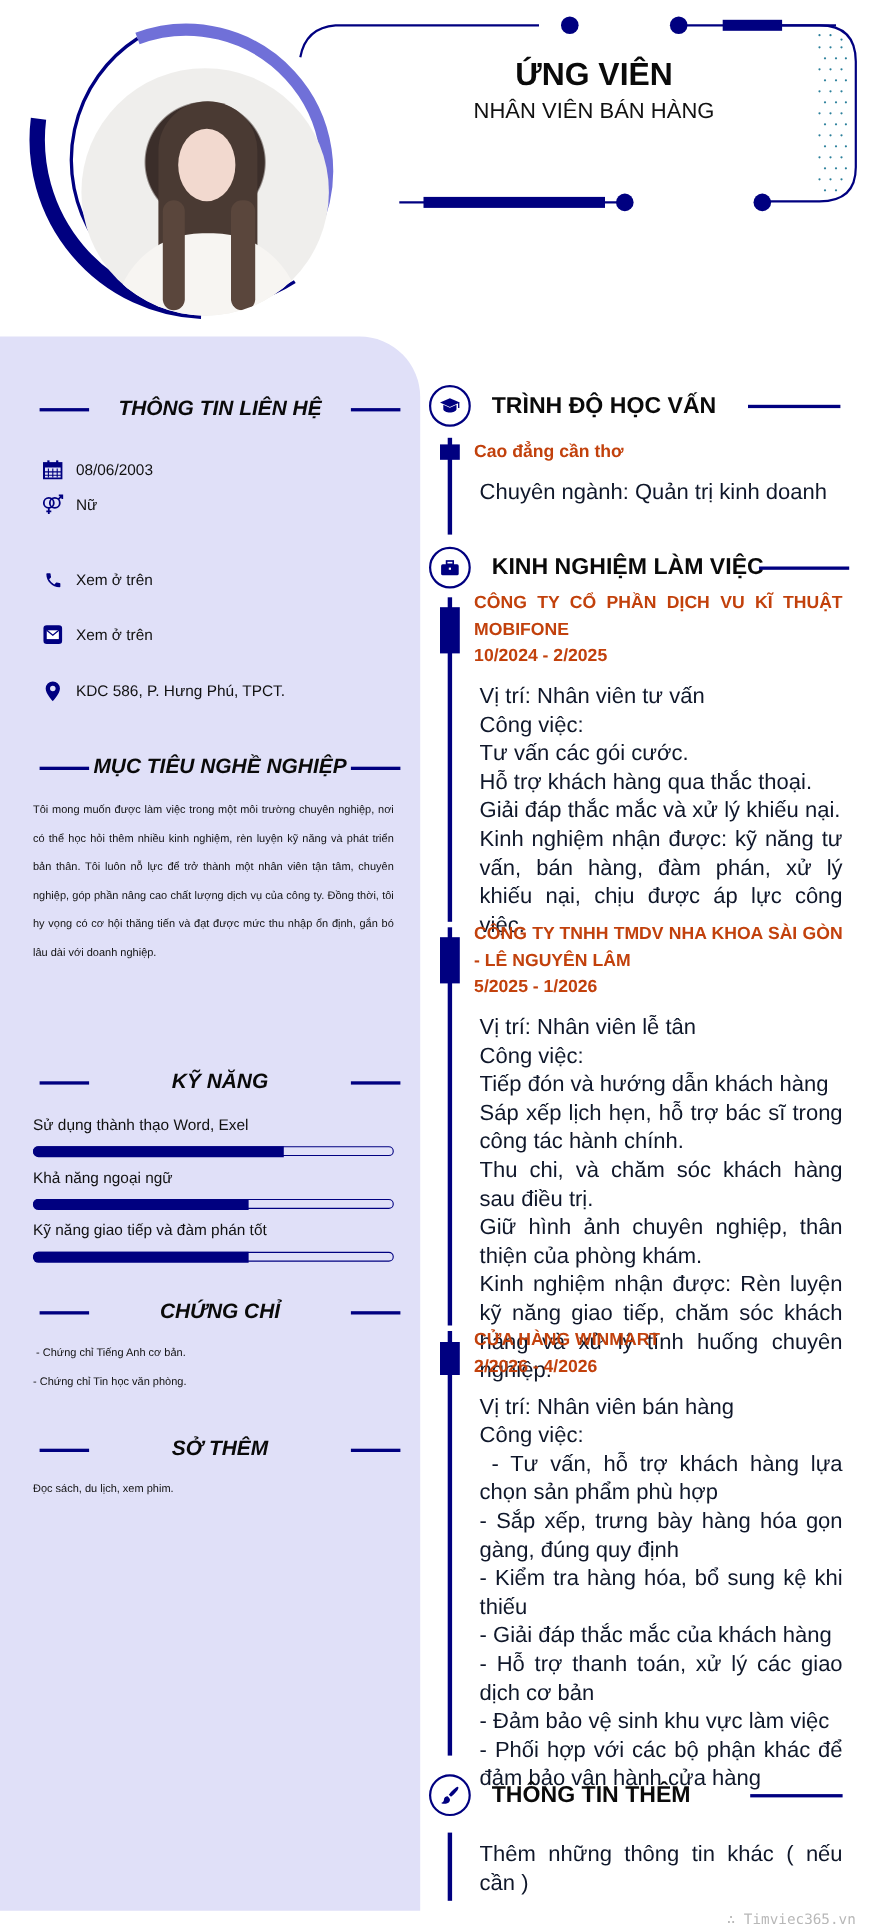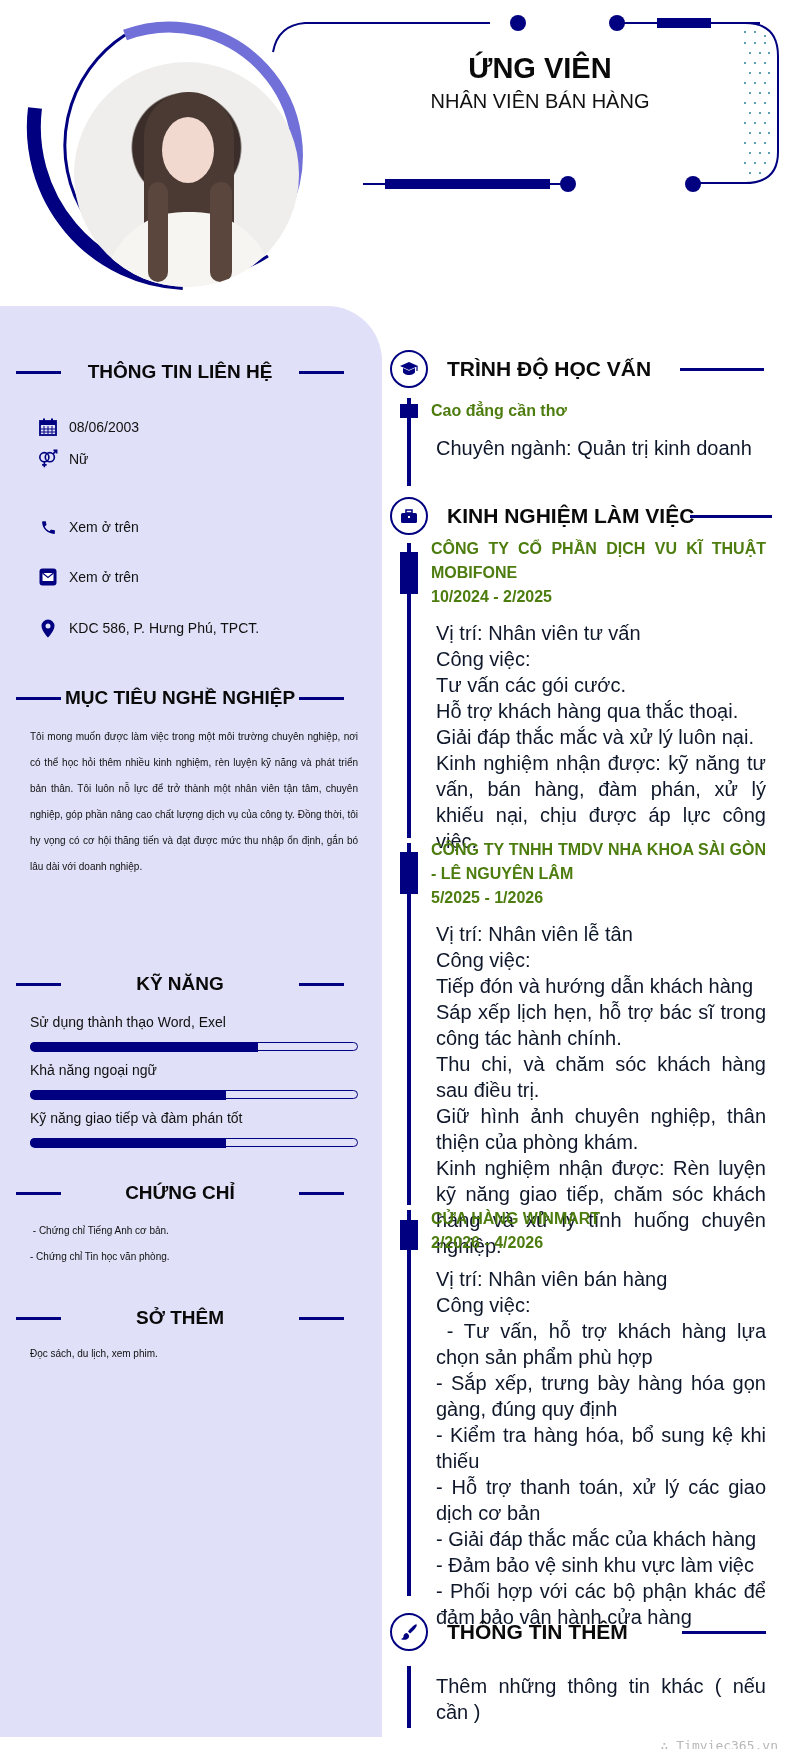--- a/index.html
+++ b/index.html
@@ -16,21 +16,21 @@
   .photo .face { position:absolute; left:88px; top:55px; width:52px; height:66px; border-radius:50%; background:#f2d9cf; }
   .photo .shirt { position:absolute; left:30px; top:150px; width:170px; height:100px; border-radius:80px 80px 0 0; background:#f7f5f2; }
   .photo .hair2 { position:absolute; left:74px; top:120px; width:20px; height:100px; background:#5a463c; border-radius:10px; }
   .photo .hair3 { position:absolute; left:136px; top:120px; width:22px; height:100px; background:#5a463c; border-radius:10px; }
 
   .header-title { position: absolute; left: 380px; width: 320px; top: 52px; text-align: center; font-weight: 700; font-size: 29px; color: #0a0a0a; }
   .header-sub { position: absolute; left: 380px; width: 320px; top: 90px; text-align: center; font-size: 20px; color: #111; }
 
   
   .left-panel { position: absolute; left: 0; top: 306px; width: 382px; height: 1431px; background: #e0e0f8; border-top-right-radius: 55px; }
-  .sec-head { position: absolute; left: 16px; width: 328px; height: 30px; }
+  .sec-head { position: absolute; left: 36px; width: 328px; height: 30px; font-style: italic; }
   .sec-head .line { position: absolute; top: 13px; width: 45px; height: 3px; background: #000080; }
   .sec-head .line.l { left: 0; }
   .sec-head .line.r { right: 0; }
   .sec-head .t { position: absolute; left: 0; right: 0; text-align: center; font-weight: 700; font-size: 19px; top: 3px; color: #0a0a0a; }
 
   .contact-item { position: absolute; left: 38px; height: 22px; display: flex; align-items: center; font-size: 14px; }
   .contact-item .ic { width: 20px; height: 20px; margin-right: 11px; display:flex; align-items:center; justify-content:center; }
   .left-text { position: absolute; left: 30px; width: 328px; font-size: 10px; line-height: 26px; text-align: justify; color: #111; }
 
   .skill { position: absolute; left: 30px; width: 328px; }
@@ -38,21 +38,21 @@
   .skill .bar { margin-top: 8px; height: 9px; border: 1.5px solid #000080; border-radius: 5px; position: relative; background: transparent; }
   .skill .fill { position: absolute; left: -1px; top: -1.5px; bottom: -1.5px; background: #000080; border-radius: 5px 0 0 5px; }
 
   
   .r-head { position: absolute; left: 390px; width: 375px; height: 40px; text-align: right; }
   .r-head .circle { position: absolute; left: 0; top: 0; width: 38px; height: 38px; border: 2.5px solid #000080; border-radius: 50%; display:flex; align-items:center; justify-content:center; background:#fff; }
   .r-head .t { position: absolute; left: 57px; top: 7px; font-weight: 700; font-size: 21px; color: #0a0a0a; white-space: nowrap; }
   .r-head .line { position: absolute; top: 18px; height: 2.5px; background: #000080; }
   .vline { position: absolute; left: 407px; width: 4px; background: #000080; }
   .vblock { position: absolute; left: 400px; width: 18px; background: #000080; }
-  .job-title { position: absolute; left: 431px; width: 335px; font-weight: 700; font-size: 16px; line-height: 24px; text-align: justify; text-align-last: left; color: #4d7c0f; }
+  .job-title { position: absolute; left: 431px; width: 335px; font-weight: 700; font-size: 16px; line-height: 24px; text-align: justify; text-align-last: left; color: #c2410c; }
   .job-body { position: absolute; left: 436px; width: 330px; font-size: 20px; line-height: 26px; text-align: justify; color: #0f172a; }
   .job-body div { }
   .watermark { position: absolute; right: 22px; top: 1738px; font-family: "DejaVu Sans Mono", monospace; font-size: 13px; color: #b8b8b8; }
 </style>
 </head>
 <body>
 
 <svg class="abs" style="left:0;top:0" width="800" height="300" viewBox="0 0 800 300">
 
   <path d="M 125 35 A 128 128 0 0 1 285 210" fill="none" stroke="#7070d8" stroke-width="11"></path>
@@ -268,21 +268,21 @@
 
 <div class="vline" style="top:543px;height:295px"></div>
 <div class="vblock" style="top:552px;height:42px"></div>
 <div class="job-title" style="top:537px;text-align:justify">CÔNG TY CỔ PHẦN DỊCH VU KĨ THUẬT MOBIFONE</div>
 <div class="job-title" style="top:585px">10/2024 - 2/2025</div>
 <div class="job-body" style="top:620px">
   <div>Vị trí: Nhân viên tư vấn</div>
   <div>Công việc:</div>
   <div>Tư vấn các gói cước.</div>
   <div>Hỗ trợ khách hàng qua thắc thoại.</div>
-  <div>Giải đáp thắc mắc và xử lý luôn nại.</div>
+  <div>Giải đáp thắc mắc và xử lý khiếu nại.</div>
   <div>Kinh nghiệm nhận được: kỹ năng tư vấn, bán hàng, đàm phán, xử lý khiếu nại, chịu được áp lực công việc.</div>
 </div>
 
 <div class="vline" style="top:843px;height:362px"></div>
 <div class="vblock" style="top:852px;height:42px"></div>
 <div class="job-title" style="top:838px;text-align:justify">CÔNG TY TNHH TMDV NHA KHOA SÀI GÒN - LÊ NGUYÊN LÂM</div>
 <div class="job-title" style="top:886px">5/2025 - 1/2026</div>
 <div class="job-body" style="top:921px">
   <div>Vị trí: Nhân viên lễ tân</div>
   <div>Công việc:</div>
@@ -296,22 +296,22 @@
 <div class="vline" style="top:1210px;height:386px"></div>
 <div class="vblock" style="top:1220px;height:30px"></div>
 <div class="job-title" style="top:1207px">CỬA HÀNG WINMART</div>
 <div class="job-title" style="top:1231px">2/2026 - 4/2026</div>
 <div class="job-body" style="top:1266px">
   <div style="white-space:pre-wrap">Vị trí: Nhân viên bán hàng</div>
   <div>Công việc:</div>
   <div style="white-space:pre-wrap"> - Tư vấn, hỗ trợ khách hàng lựa chọn sản phẩm phù hợp</div>
   <div>- Sắp xếp, trưng bày hàng hóa gọn gàng, đúng quy định</div>
   <div>- Kiểm tra hàng hóa, bổ sung kệ khi thiếu</div>
+  <div>- Giải đáp thắc mắc của khách hàng</div>
   <div>- Hỗ trợ thanh toán, xử lý các giao dịch cơ bản</div>
-  <div>- Giải đáp thắc mắc của khách hàng</div>
   <div>- Đảm bảo vệ sinh khu vực làm việc</div>
   <div>- Phối hợp với các bộ phận khác để đảm bảo vận hành cửa hàng</div>
 </div>
 
 <div class="r-head" style="top:1613px">
   <div class="circle">
     <svg width="18" height="18" viewBox="0 0 18 18">
         <path d="M16.5 1.5c-1-1-6 4-8.5 7l2 2c3-2.5 8-7.5 6.5-9z" fill="#000080"></path>
         <path d="M7 10c-2 0-3.5 1.5-3.5 3.5 0 1-1 2-2.5 2.5 2 1.5 6 1 7.5-1 .8-1.2.8-2.5-.1-3.5z" fill="#000080"></path>
       </svg>

